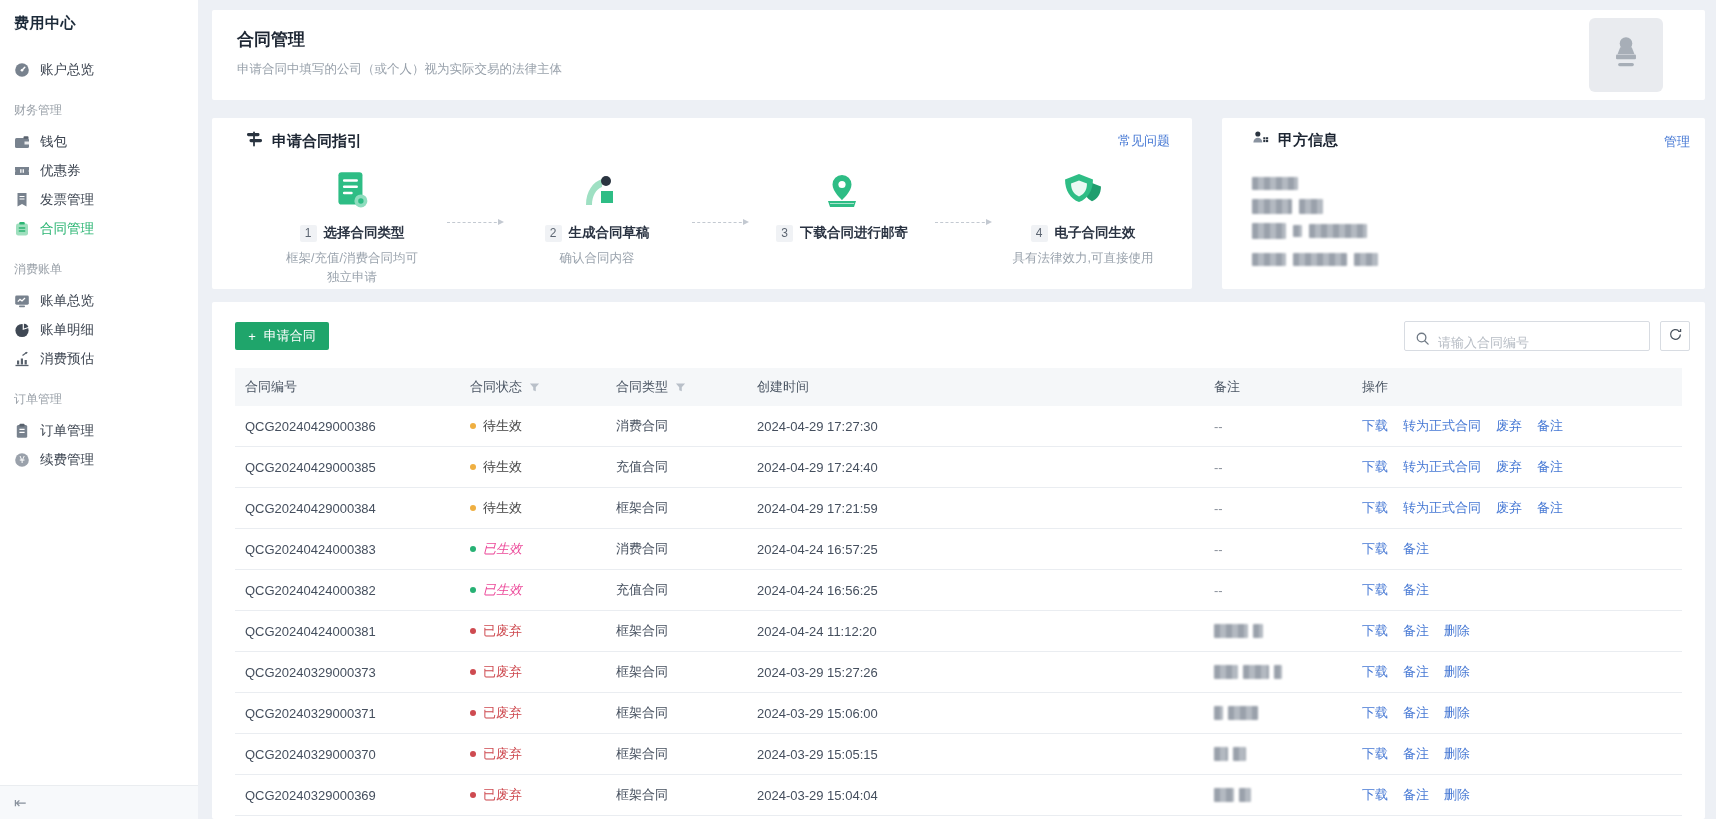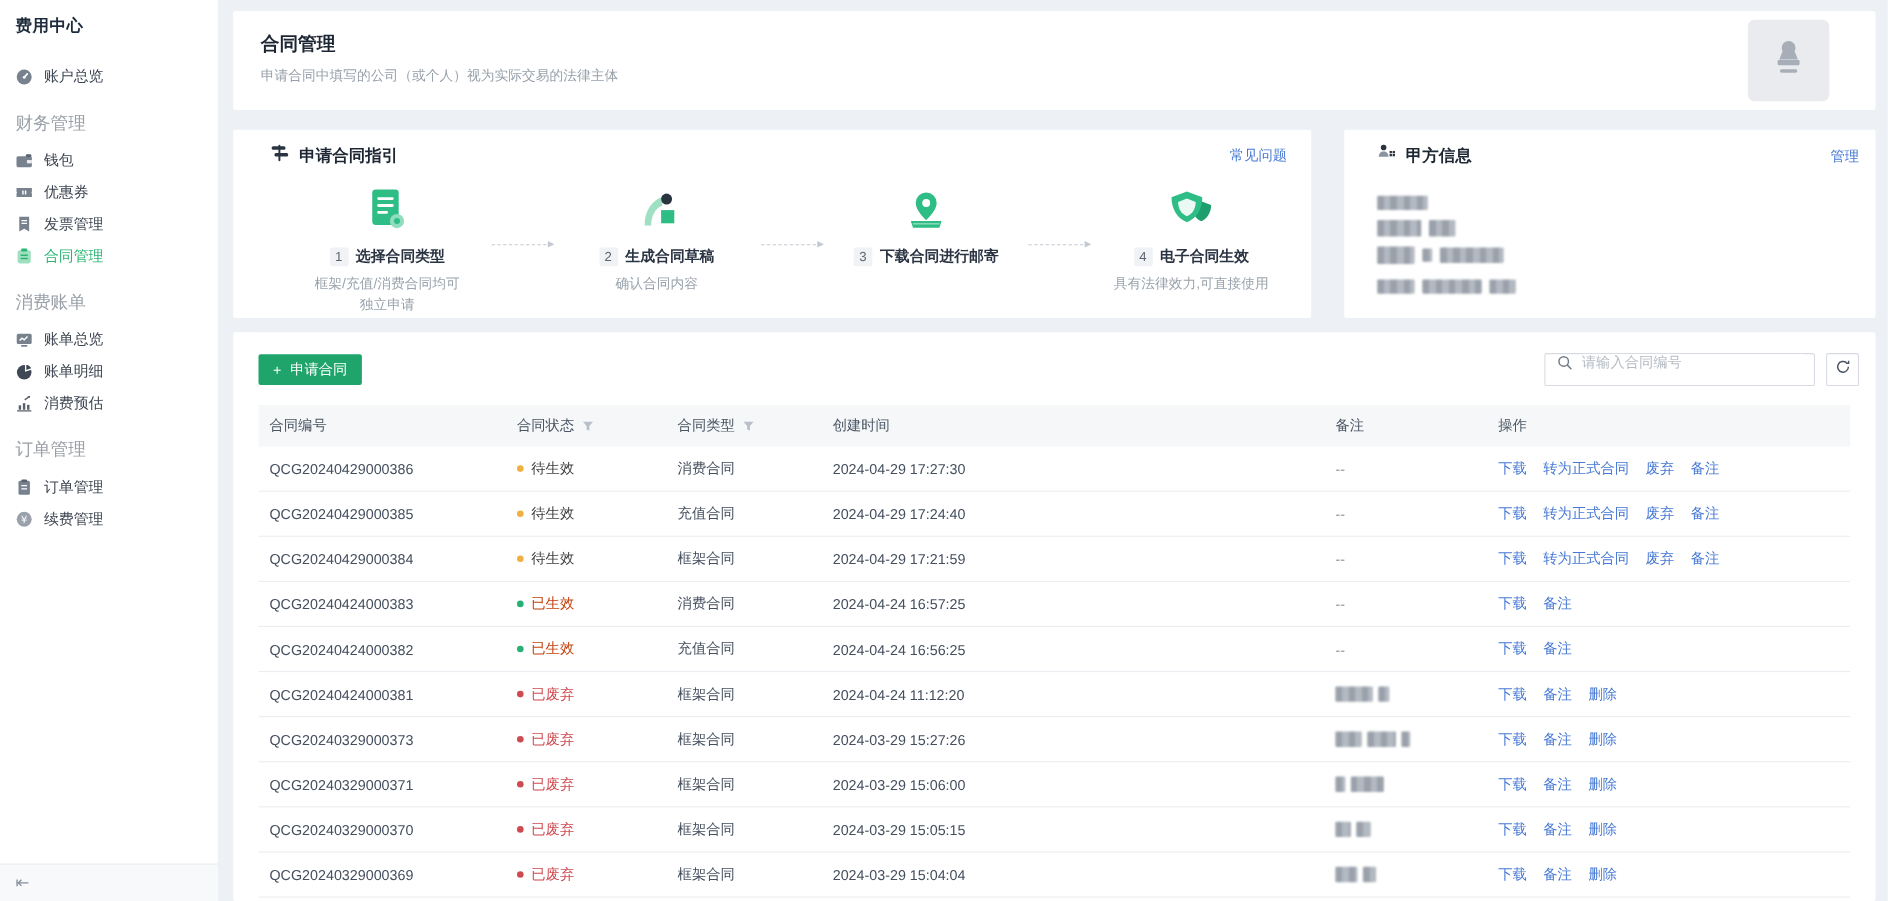--- a/index.html
+++ b/index.html
@@ -8,21 +8,21 @@
     background:#edf0f5; color:#3e4a59; }
   .page { display:flex; width:1716px; height:819px; }
 
   
   .sidebar { position:relative; width:198px; height:819px; background:#fff; flex:0 0 198px; }
   .sb-title { font-size:15px; font-weight:bold; color:#1d2b3a; padding:14px 0 0 14px; letter-spacing:.5px; }
   .sb-menu { padding:22px 0 0 0; }
   .sb-item { display:flex; align-items:center; height:29px; padding-left:14px; cursor:pointer; font-size:13.5px; color:#3c4450; }
   .sb-item .ic { width:16px; height:16px; margin-right:10px; display:flex; align-items:center; justify-content:center; }
   .sb-item.active { color:#2bb573; }
-  .sb-section { font-size:16px; color:#99a0a8; padding:18px 0 8px 14px; }
+  .sb-section { font-size:12px; color:#99a0a8; padding:18px 0 8px 14px; }
   .sb-footer { position:absolute; left:0; bottom:0; width:100%; height:34px; background:#f7f9fb; border-top:1px solid #eaedf0;
     display:flex; align-items:center; padding-left:14px; }
   .collapse-btn { color:#8a939e; font-size:15px; cursor:pointer; line-height:1; }
 
   
   .content { flex:1; padding:10px 11px 0 14px; }
   .card { background:#fff; border-radius:2px; }
 
   
   .head-card { position:relative; height:90px; padding:18px 0 0 25px; }
@@ -54,39 +54,39 @@
   .redact { background:repeating-linear-gradient(90deg,#9aa1ab 0 6px,#b3b9c1 6px 12px); filter:blur(1.2px);
     border-radius:1px; margin-right:7px; }
 
   
   .table-card { margin-top:13px; height:517px; overflow:hidden; padding:19px 23px 0 23px; }
   .toolbar { display:flex; align-items:center; justify-content:space-between; }
   .apply-btn { display:flex; align-items:center; justify-content:center; width:94px; height:28px; background:#1fa56b;
     color:#fff; font-size:13px; border:none; border-radius:2px; cursor:pointer; }
   .apply-btn .plus { margin-right:8px; font-size:13px; }
   .toolbar-right { display:flex; align-items:center; margin-right:-8px; }
-  .search-box { display:flex; align-items:flex-start; width:246px; height:30px; border:1px solid #d8dce2; border-radius:2px;
+  .search-box { display:flex; align-items:flex-end; width:246px; height:30px; border:1px solid #d8dce2; border-radius:2px;
     background:#fff; padding:0 10px; }
   .search-box input { border:none; outline:none; flex:1; font-size:13px; color:#3e4a59; margin-left:8px;
     font-family:"Liberation Sans","DejaVu Sans",sans-serif; }
   .search-box input::placeholder { color:#b6bcc4; }
   .refresh-btn { width:30px; height:30px; margin-left:10px; border:1px solid #d8dce2; border-radius:2px; background:#fff;
     display:flex; align-items:center; justify-content:center; cursor:pointer; }
 
   .tbl { margin-top:17px; }
   .thead, .trow { display:grid; grid-template-columns:194px 115px 110px 426px 117px 1fr; align-items:center;gap:31px; }
   .thead { height:38px; background:#f5f7f9; font-size:13px; color:#4a5563; }
   .thead .cell { display:flex; align-items:center; padding-left:10px; }
   .thead .cell:first-child { padding-left:10px; }
   .funnel { margin-left:7px; cursor:pointer; display:inline-flex; }
   .trow { height:41px; border-bottom:1px solid #eaedf1; font-size:13px; color:#454f5e; }
   .trow .cell { padding-left:10px; display:flex; align-items:center; }
   .dot { width:6px; height:6px; border-radius:50%; margin-right:7px; flex:0 0 6px; }
   .st-pending { color:#404040; } .st-pending .dot, .dot.st-pending { background:#efaf41; }
-  .st-effective { color:#c2410c; } .dot.st-effective { background:#27b174; }
+  .st-effective { color:#ec4899;font-style:italic; } .dot.st-effective { background:#27b174; }
   .st-void { color:#ce4a50; } .dot.st-void { background:#ce4a50; }
   .remark-dash { color:#8a919b; }
   .act-link { color:#4678d4; text-decoration:none; margin-right:15px; cursor:pointer; font-size:13px; }
   .remark-redact { display:flex; align-items:center; }
   .remark-redact .redact { height:14px; margin-right:5px; }
 </style>
 </head>
 <body>
 
 <div class="page">

